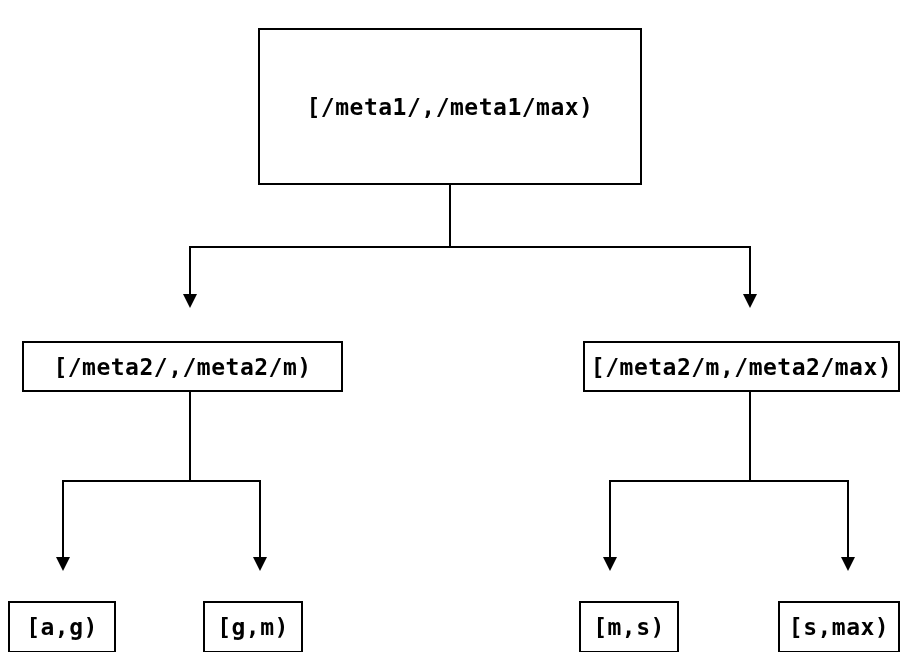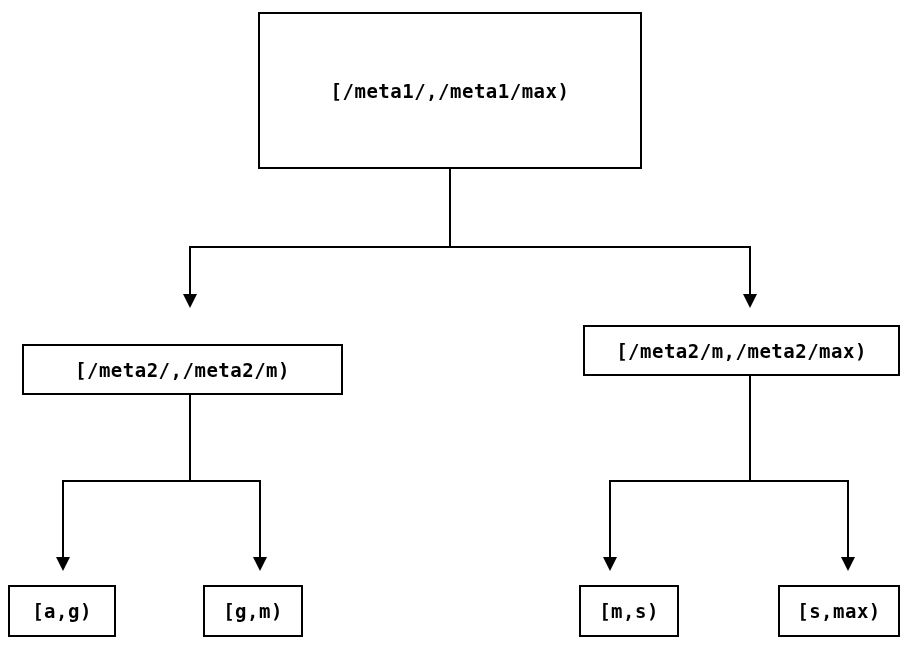--- a/index.html
+++ b/index.html
@@ -24,27 +24,28 @@
   }
   .node {
     position: absolute;
     box-sizing: border-box;
     border: 2px solid #000000;
     background: #ffffff;
     display: flex;
     align-items: center;
     justify-content: center;
     color: #000000;
-    font-size: 19px;
+    font-size: 23px;
     font-weight: bold;
     letter-spacing: 0.5px;
     white-space: nowrap;
+    margin-top: 16px;
   }
   .node-root   { left: 258px; top: 12px;  width: 384px; height: 157px; }
-  .node-left   { left: 22px;  top: 344px; width: 321px; height: 51px;  }
+  .node-left   { left: 22px;  top: 325px; width: 321px; height: 51px;  }
   .node-right  { left: 583px; top: 325px; width: 317px; height: 51px;  }
   .node-leaf-ag   { left: 8px;   top: 585px; width: 108px; height: 52px; }
   .node-leaf-gm   { left: 203px; top: 585px; width: 100px; height: 52px; }
   .node-leaf-ms   { left: 579px; top: 585px; width: 100px; height: 52px; }
   .node-leaf-smax { left: 778px; top: 585px; width: 122px; height: 52px; }
   .edge-line {
     stroke: #000000;
     stroke-width: 2;
     fill: none;
   }

